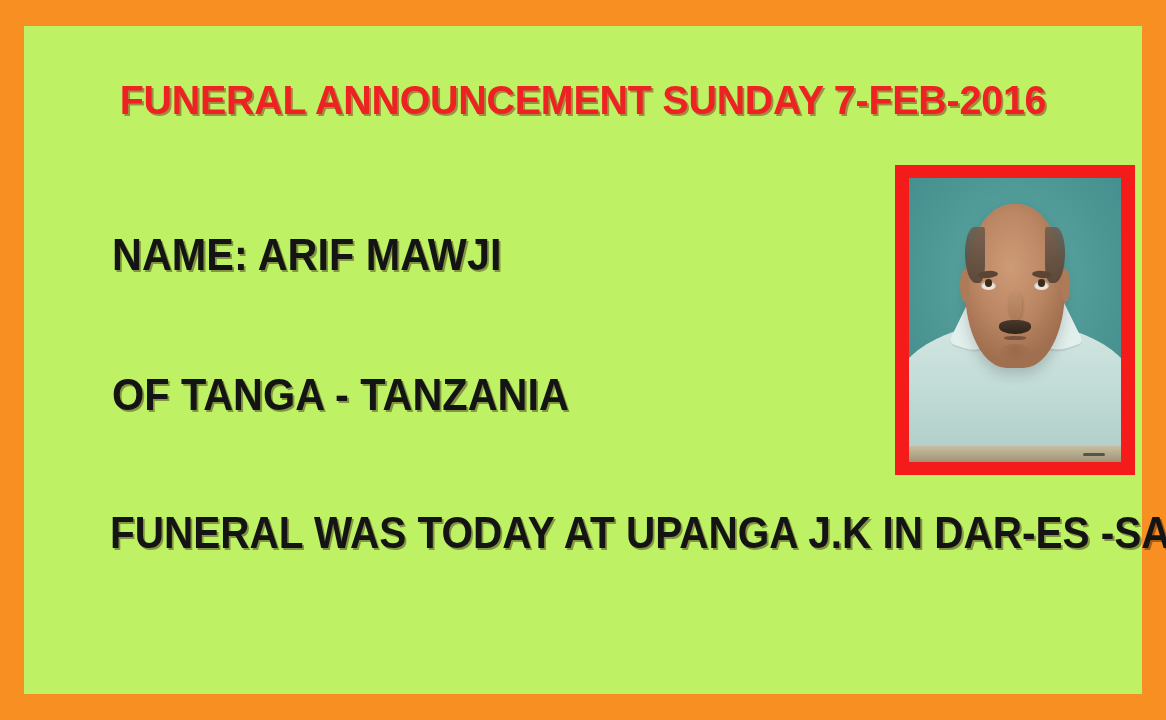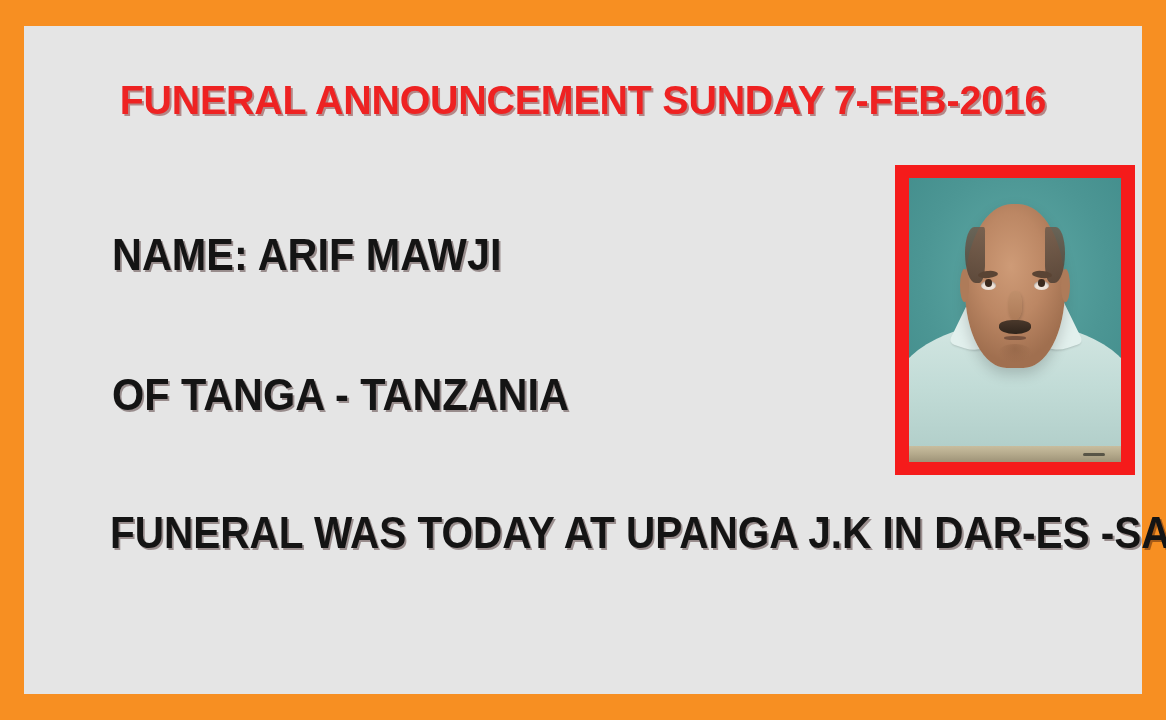--- a/index.html
+++ b/index.html
@@ -20,21 +20,21 @@
     box-sizing: border-box;
   }
 
   
   #panel {
     position: absolute;
     left: 24px;
     top: 26px;
     width: 1118px;
     height: 668px;
-    background: #e5e5e5;
+    background: #bef264;
     box-sizing: border-box;
   }
 
   
   #title {
     position: absolute;
     left: 0;
     top: 54px;
     width: 100%;
     text-align: center;

